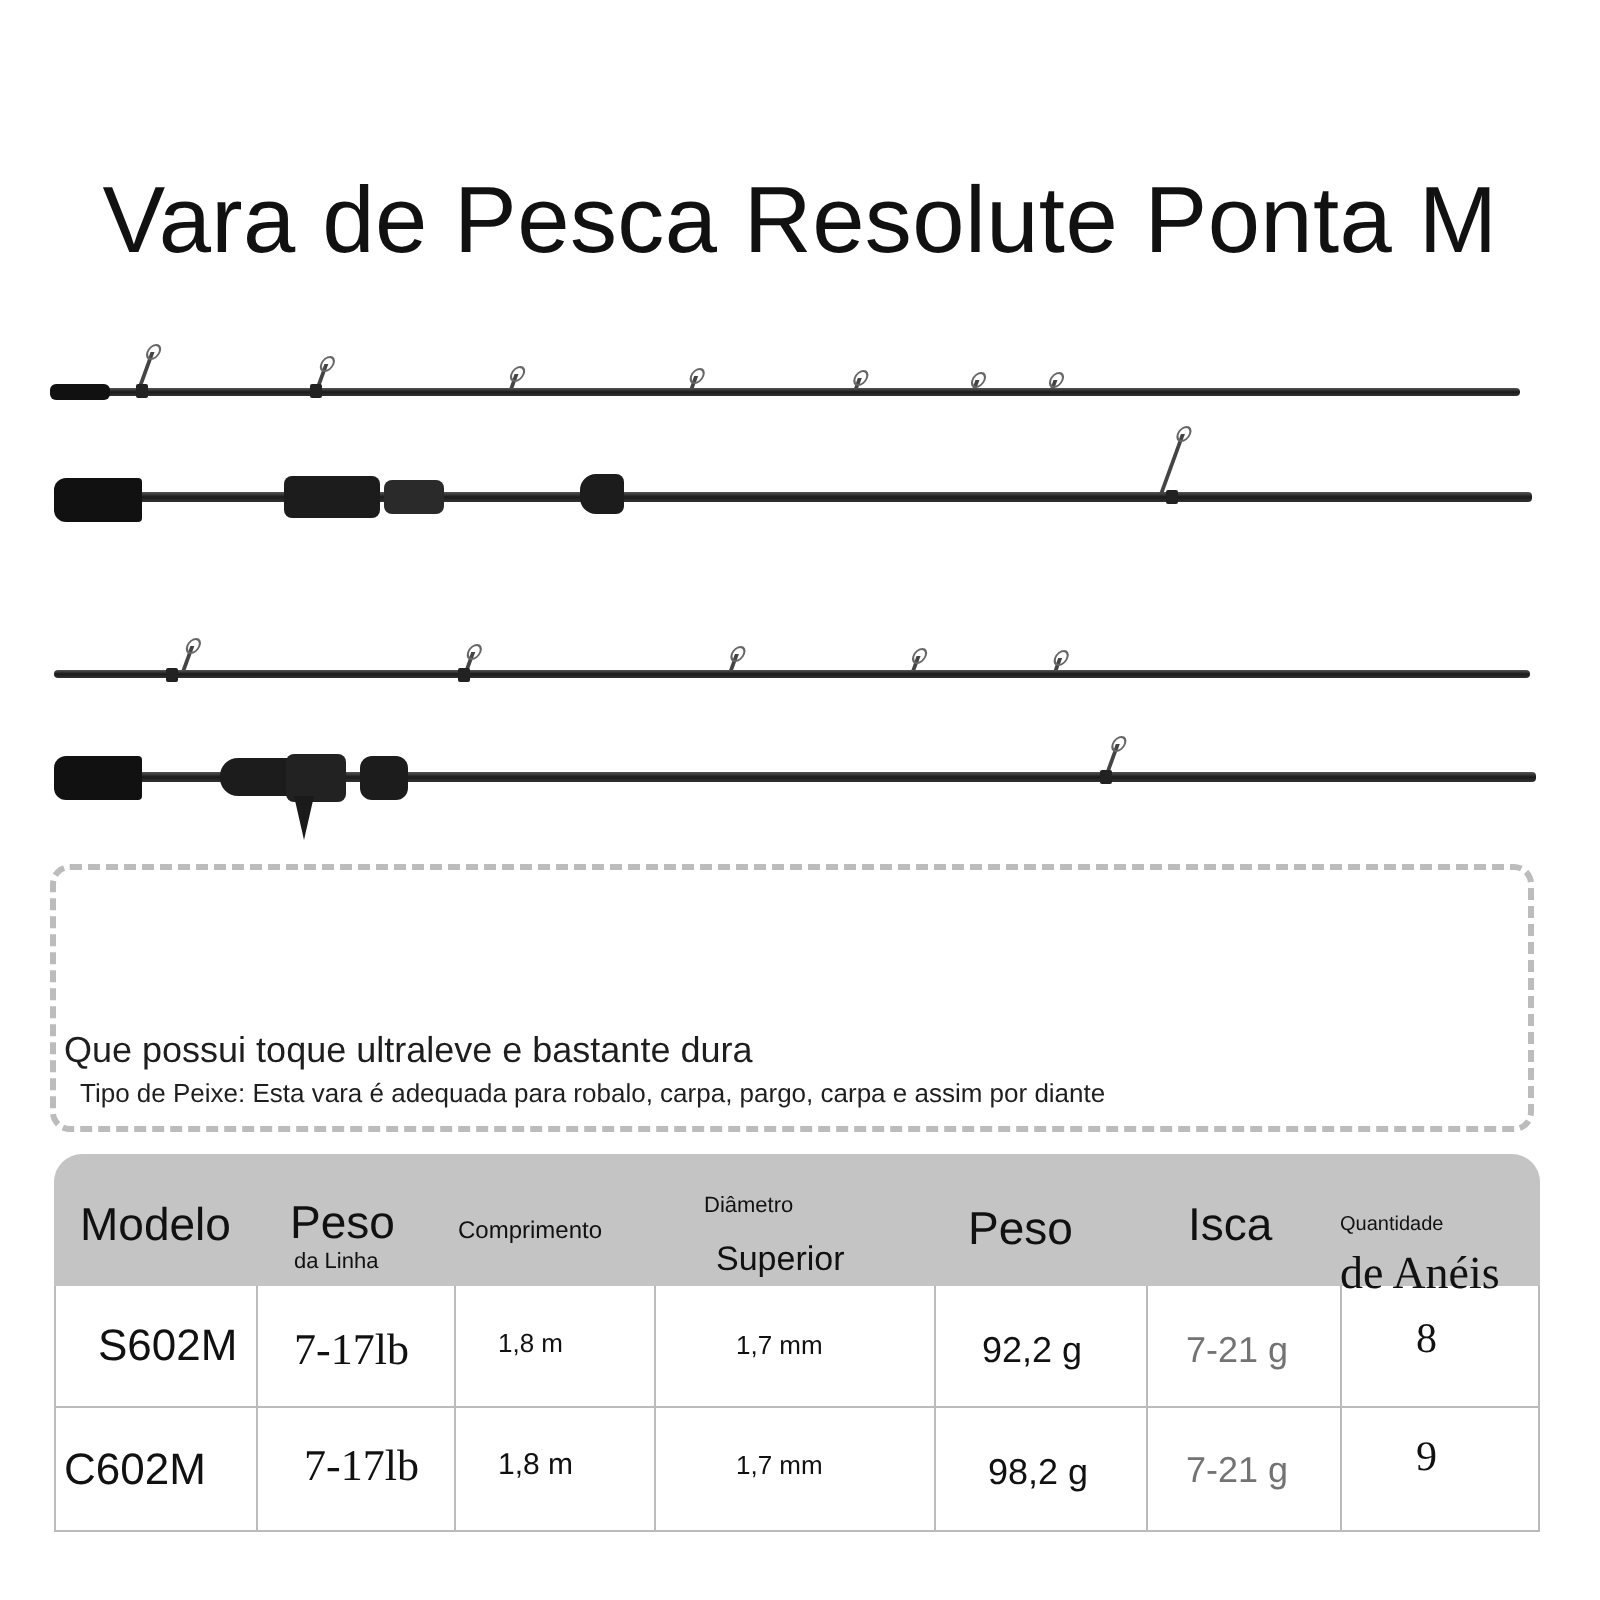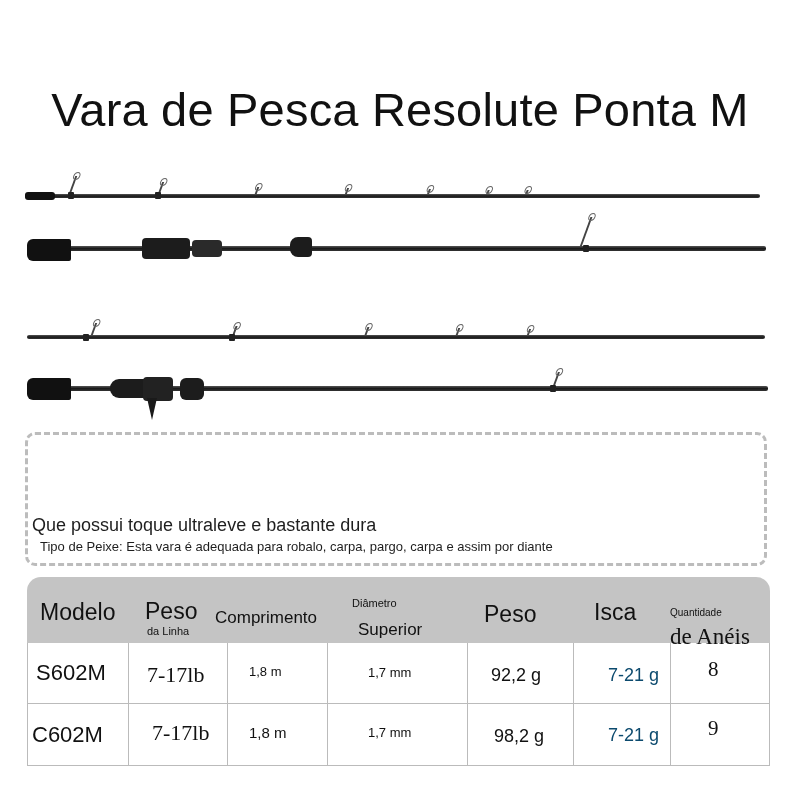--- a/index.html
+++ b/index.html
@@ -57,21 +57,21 @@
     .spec-body {
       position: absolute; left: 0; top: 66px; width: 743px; height: 123px;
       border-left: 1px solid #bbb; border-right: 1px solid #bbb; border-bottom: 1px solid #bbb;
     }
     .row { position: absolute; left: 0; width: 741px; height: 61px; }
     .row.r1 { top: 0; border-bottom: 1px solid #bbb; }
     .row.r2 { top: 61px; height: 61px; }
     .vline { position: absolute; top: 66px; width: 1px; height: 123px; background: #bbb; }
     .cell { position: absolute; color: #111; white-space: nowrap; }
     .serif { font-family: "Liberation Serif", "DejaVu Serif", serif; }
-    .grey { color: #0c4a6e; margin-left: 15px; }
+    .grey { color: #737373; }
   </style>
 </head>
 <body>
 
 <h1 class="title">Vara de Pesca Resolute Ponta M</h1>
 
 <div class="rod" style="left:0;top:0;">
   <div class="blank" style="left:25px;top:194px;width:735px;height:4px;"></div>
   <div class="wrap" style="left:25px;top:192px;width:30px;height:8px;background:#111;border-radius:3px;"></div>
   <div class="guide" style="left:72px;top:176px;height:18px;"></div>
@@ -120,32 +120,32 @@
 <div class="info">
   <div class="info-line l3">Que possui toque ultraleve e bastante dura</div>
   <div class="info-line l4">Tipo de Peixe: Esta vara é adequada para robalo, carpa, pargo, carpa e assim por diante</div>
 </div>
 
 <div class="spec">
   <div class="spec-head">
     <div class="hcell" style="left:13px;top:22px;font-size:23px;">Modelo</div>
     <div class="hcell" style="left:118px;top:21px;font-size:23px;">Peso</div>
     <div class="hcell" style="left:120px;top:48px;font-size:11px;">da Linha</div>
-    <div class="hcell" style="left:188px;top:31px;font-size:17px;">Comprimento</div>
+    <div class="hcell" style="left:202px;top:31px;font-size:12px;">Comprimento</div>
     <div class="hcell" style="left:325px;top:20px;font-size:11px;">Diâmetro</div>
     <div class="hcell" style="left:331px;top:43px;font-size:17px;">Superior</div>
     <div class="hcell" style="left:457px;top:24px;font-size:23px;">Peso</div>
     <div class="hcell" style="left:567px;top:22px;font-size:23px;">Isca</div>
     <div class="hcell" style="left:643px;top:30px;font-size:10px;">Quantidade</div>
     <div class="hcell" style="left:643px;top:47px;font-size:23px;font-family:Liberation Serif, serif;">de Anéis</div>
   </div>
 
   <div class="spec-body">
     <div class="row r1">
-      <div class="cell" style="left:8px;top:17px;font-size:22px;">S602M</div>
+      <div class="cell" style="left:21px;top:17px;font-size:22px;">S602M</div>
       <div class="cell serif" style="left:119px;top:19px;font-size:22px;">7-17lb</div>
       <div class="cell" style="left:221px;top:21px;font-size:13px;">1,8 m</div>
       <div class="cell" style="left:340px;top:22px;font-size:13px;">1,7 mm</div>
       <div class="cell" style="left:463px;top:22px;font-size:18px;">92,2 g</div>
       <div class="cell grey" style="left:565px;top:22px;font-size:18px;">7-21 g</div>
       <div class="cell serif" style="left:680px;top:14px;font-size:21px;">8</div>
     </div>
     <div class="row r2">
       <div class="cell" style="left:4px;top:18px;font-size:22px;">C602M</div>
       <div class="cell serif" style="left:124px;top:16px;font-size:22px;">7-17lb</div>

